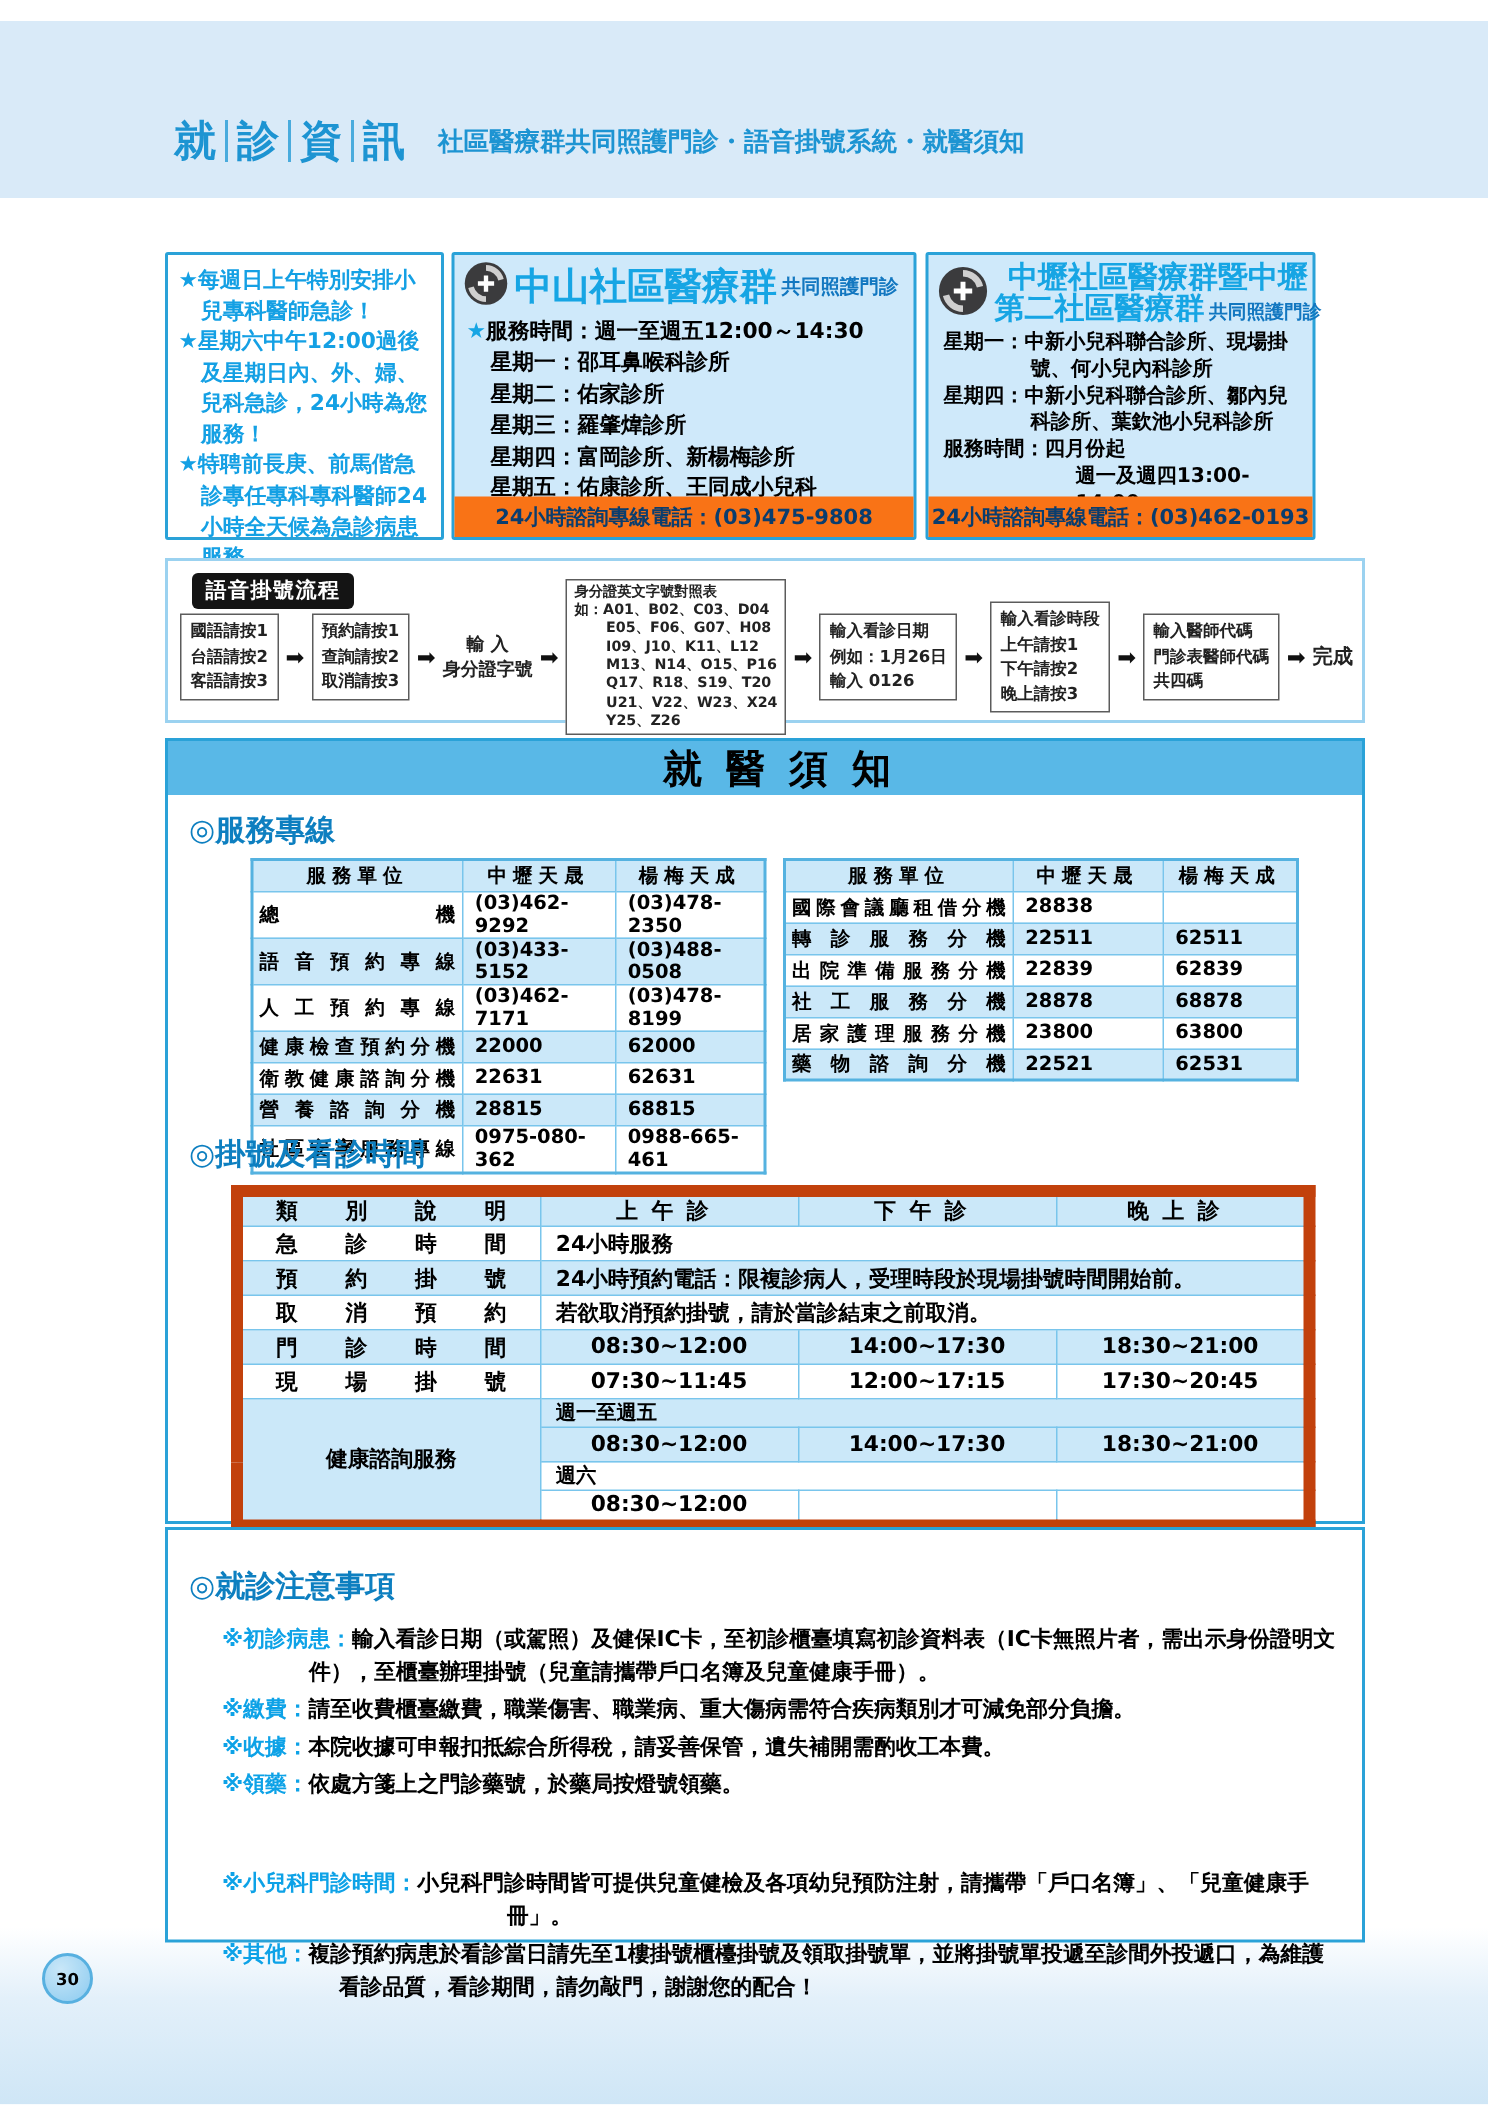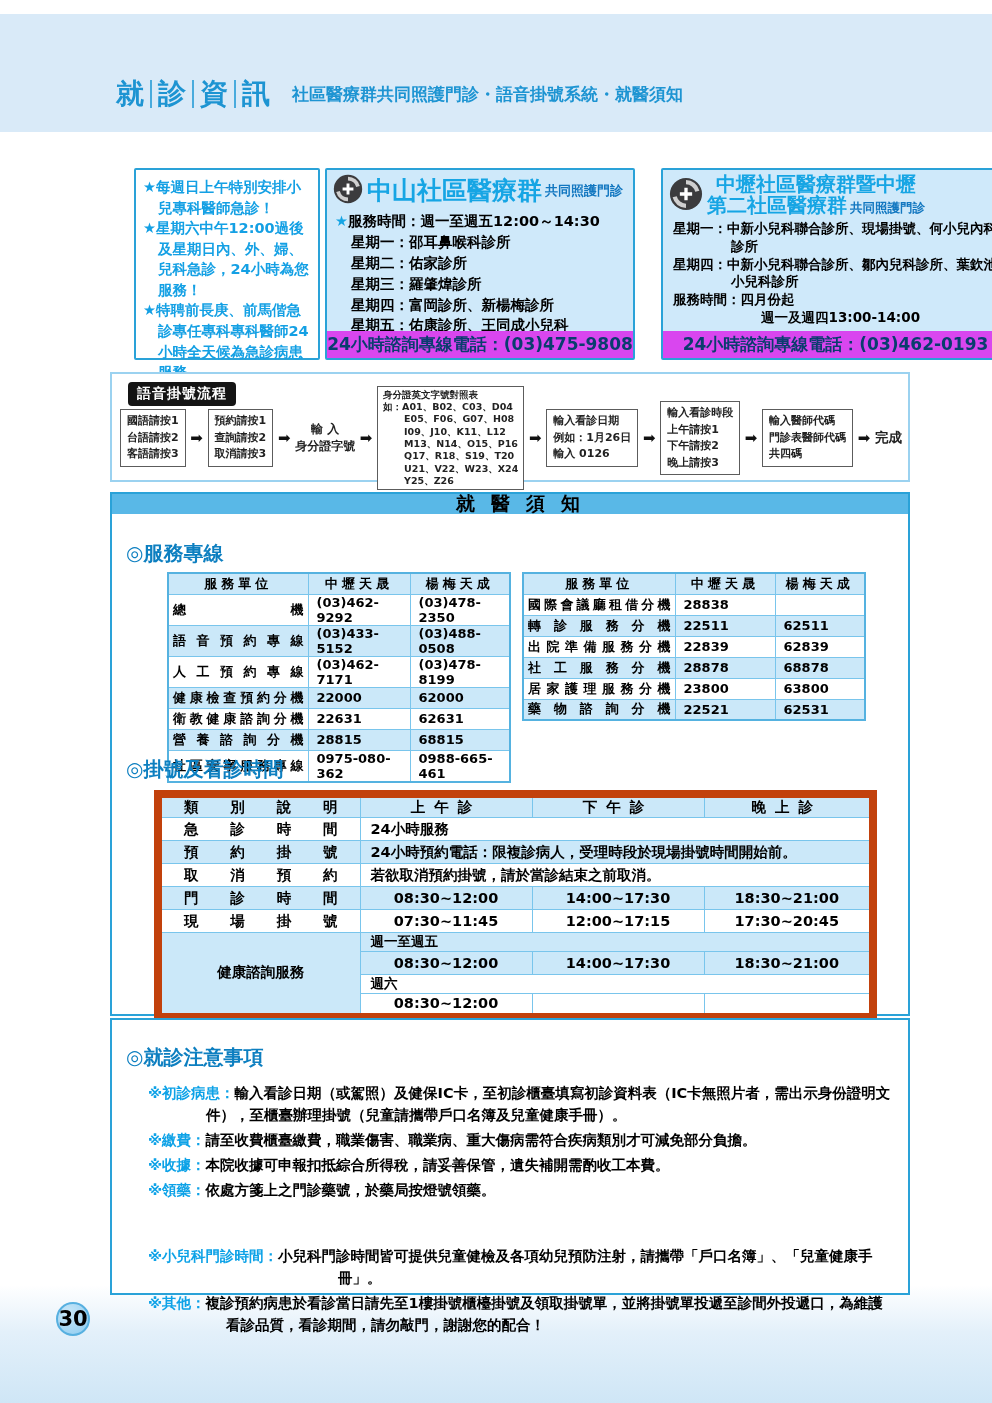--- a/index.html
+++ b/index.html
@@ -10,64 +10,64 @@
   .bottom-band{position:absolute;left:0;top:1285px;width:992px;height:118px;
         background:linear-gradient(180deg,#ffffff 0%,#e3f0fa 40%,#cfe6f6 100%);}
   
   .hdr{position:absolute;left:110px;top:80px;display:flex;align-items:flex-end;color:#1d94d2;}
   .hdr .chars{display:flex;font-size:28px;font-weight:bold;line-height:1;}
   .hdr .chars span{padding:0 6px;border-right:2px solid #49abdd;}
   .hdr .chars span:last-child{border-right:none;}
   .hdr .sub{font-size:17px;font-weight:bold;margin-left:16px;padding-bottom:2px;}
   
   .card{position:absolute;top:168px;height:192px;border:2px solid #2aa2d8;background:#cfe9fa;
-        box-sizing:border-box;border-radius:2px;margin-left:24px;}
+        box-sizing:border-box;border-radius:2px;}
   .card.white{background:#ffffff;}
   .alert{left:110px;width:186px;padding:7px 7px;}
   .alert .line{color:#14a0e4;font-weight:bold;font-size:14.5px;line-height:1.42;
         padding-left:15px;text-indent:-15px;}
   .g1{left:301px;width:310px;}
-  .g2{left:637px;width:349px;}
+  .g2{left:617px;width:260px;}
   .g-head{display:flex;align-items:center;padding:4px 4px 0 6px;}
   .g-logo{flex:0 0 auto;margin-right:4px;}
   .g-name{font-size:25px;font-weight:bold;color:#16a5e4;line-height:1.05;white-space:nowrap;}
   .g-sub{font-size:13px;font-weight:bold;color:#1277c0;margin-left:3px;white-space:nowrap;}
   .g2 .g-name{font-size:20px;}
   .g2 .g-sub{font-size:12.5px;}
   .g-rows{padding:3px 6px 0 8px;font-size:14.5px;font-weight:bold;color:#000;}
   .g-rows .row{line-height:1.44;}
   .g-rows .row .star{color:#16a5e4;}
   .g1 .g-rows .row + .row{padding-left:16px;}
   .g2 .g-rows{font-size:13.5px;padding-left:10px;}
   .g2 .g-rows .hang{padding-left:58px;text-indent:-58px;line-height:1.32;}
   .g2 .g-rows .ind{padding-left:88px;line-height:1.32;}
   .g2 .g-rows .plain{line-height:1.32;}
-  .hotbar{position:absolute;left:0;right:0;bottom:0;height:27px;background:#d946ef;
-        color:#0a3d6e;font-weight:bold;font-size:17px;display:flex;align-items:center;
+  .hotbar{position:absolute;left:0;right:0;bottom:0;height:27px;background:#f97316;
+        color:#0a3d6e;font-weight:bold;font-size:14px;display:flex;align-items:center;
         justify-content:center;}
   
   .flow{position:absolute;left:110px;top:372px;width:800px;height:110px;box-sizing:border-box;
         border:2px solid #9bd2f0;background:#fff;}
   .flow-label{position:absolute;left:16px;top:8px;background:#141414;color:#fff;
         font-weight:bold;font-size:14px;padding:3px 9px;border-radius:4px;letter-spacing:1px;font-family:Liberation Mono, monospace;}
   .flow-row{position:absolute;left:8px;right:6px;top:24px;bottom:2px;display:flex;
         align-items:center;justify-content:space-between;gap:2px;}
   .fbox{border:1.5px solid #5c5c5c;background:#fff;color:#222;font-weight:bold;
         font-size:11px;line-height:1.5;padding:3px 6px;white-space:nowrap;text-align:left;}
   .ftext{font-size:12px;font-weight:bold;color:#222;text-align:center;line-height:1.4;white-space:nowrap;}
   .farrow{font-size:15px;color:#111;line-height:1;}
   .idt{font-size:9.5px;line-height:1.3;padding:2px 5px;}
   .idt div:nth-child(n+3){padding-left:21px;}
   .fdone{font-size:13.5px;font-weight:bold;color:#222;white-space:nowrap;}
   
   .panel{position:absolute;left:110px;width:800px;box-sizing:border-box;
         border:2px solid #2aa2d8;background:#fff;}
   .p1{top:492px;height:524px;}
-  .p1-bar{height:20px;background:#59b8e7;display:flex;align-items:center;justify-content:center;
-        font-size:19px;font-weight:bold;color:#000;letter-spacing:16px;padding-left:32px;}
+  .p1-bar{height:36px;background:#59b8e7;display:flex;align-items:center;justify-content:center;
+        font-size:26px;font-weight:bold;color:#000;letter-spacing:16px;padding-left:32px;}
   .sec-h{position:absolute;color:#0d7fc0;font-size:20px;font-weight:bold;}
   .sh1{left:14px;top:46px;}
   .sh2{left:14px;top:262px;}
   table{border-collapse:collapse;}
   .ptab{position:absolute;top:78px;border:2px solid #55b2e0;}
   .ptab th,.ptab td{border:1px solid #79c5ec;font-size:13px;font-weight:bold;color:#000;
         height:21px;padding:0 4px;box-sizing:border-box;}
   .ptab th{background:#cbe8f9;letter-spacing:4px;}
   .ptab tr.alt td{background:#cbe8f9;}
   .ptab td.j{text-align:justify;text-align-last:justify;}
@@ -92,24 +92,24 @@
   
   .p2{top:1018px;height:277px;}
   .nh{position:absolute;left:14px;top:24px;color:#0d7fc0;font-size:20px;font-weight:bold;}
   .notes{position:absolute;left:36px;right:14px;top:62px;}
   .note{font-size:14.5px;font-weight:bold;color:#000;line-height:1.52;margin-bottom:3px;}
   .note .nl{color:#0da2e7;}
   .n-i1{padding-left:58px;text-indent:-58px;}
   .n-i5{padding-left:190px;text-indent:-190px;margin-top:44px;}
   .n-i6{padding-left:78px;text-indent:-78px;}
   
-  .pnum{position:absolute;left:56px;top:1302px;width:34px;height:34px;border-radius:50%;
+  .pnum{position:absolute;left:28px;top:1302px;width:34px;height:34px;border-radius:50%;
         background:radial-gradient(circle at 35% 30%,#c9e7f8,#8ccbf0);
         border:2px solid #57b0e0;display:flex;align-items:center;justify-content:center;
-        font-size:21px;font-weight:bold;color:#000;box-sizing:border-box;}
+        font-size:11px;font-weight:bold;color:#000;box-sizing:border-box;}
 </style>
 </head>
 <body>
 
 <div id="page">
   <div class="top-band"></div>
   <div class="bottom-band"></div>
 
   <div class="hdr">
     <div class="chars">

